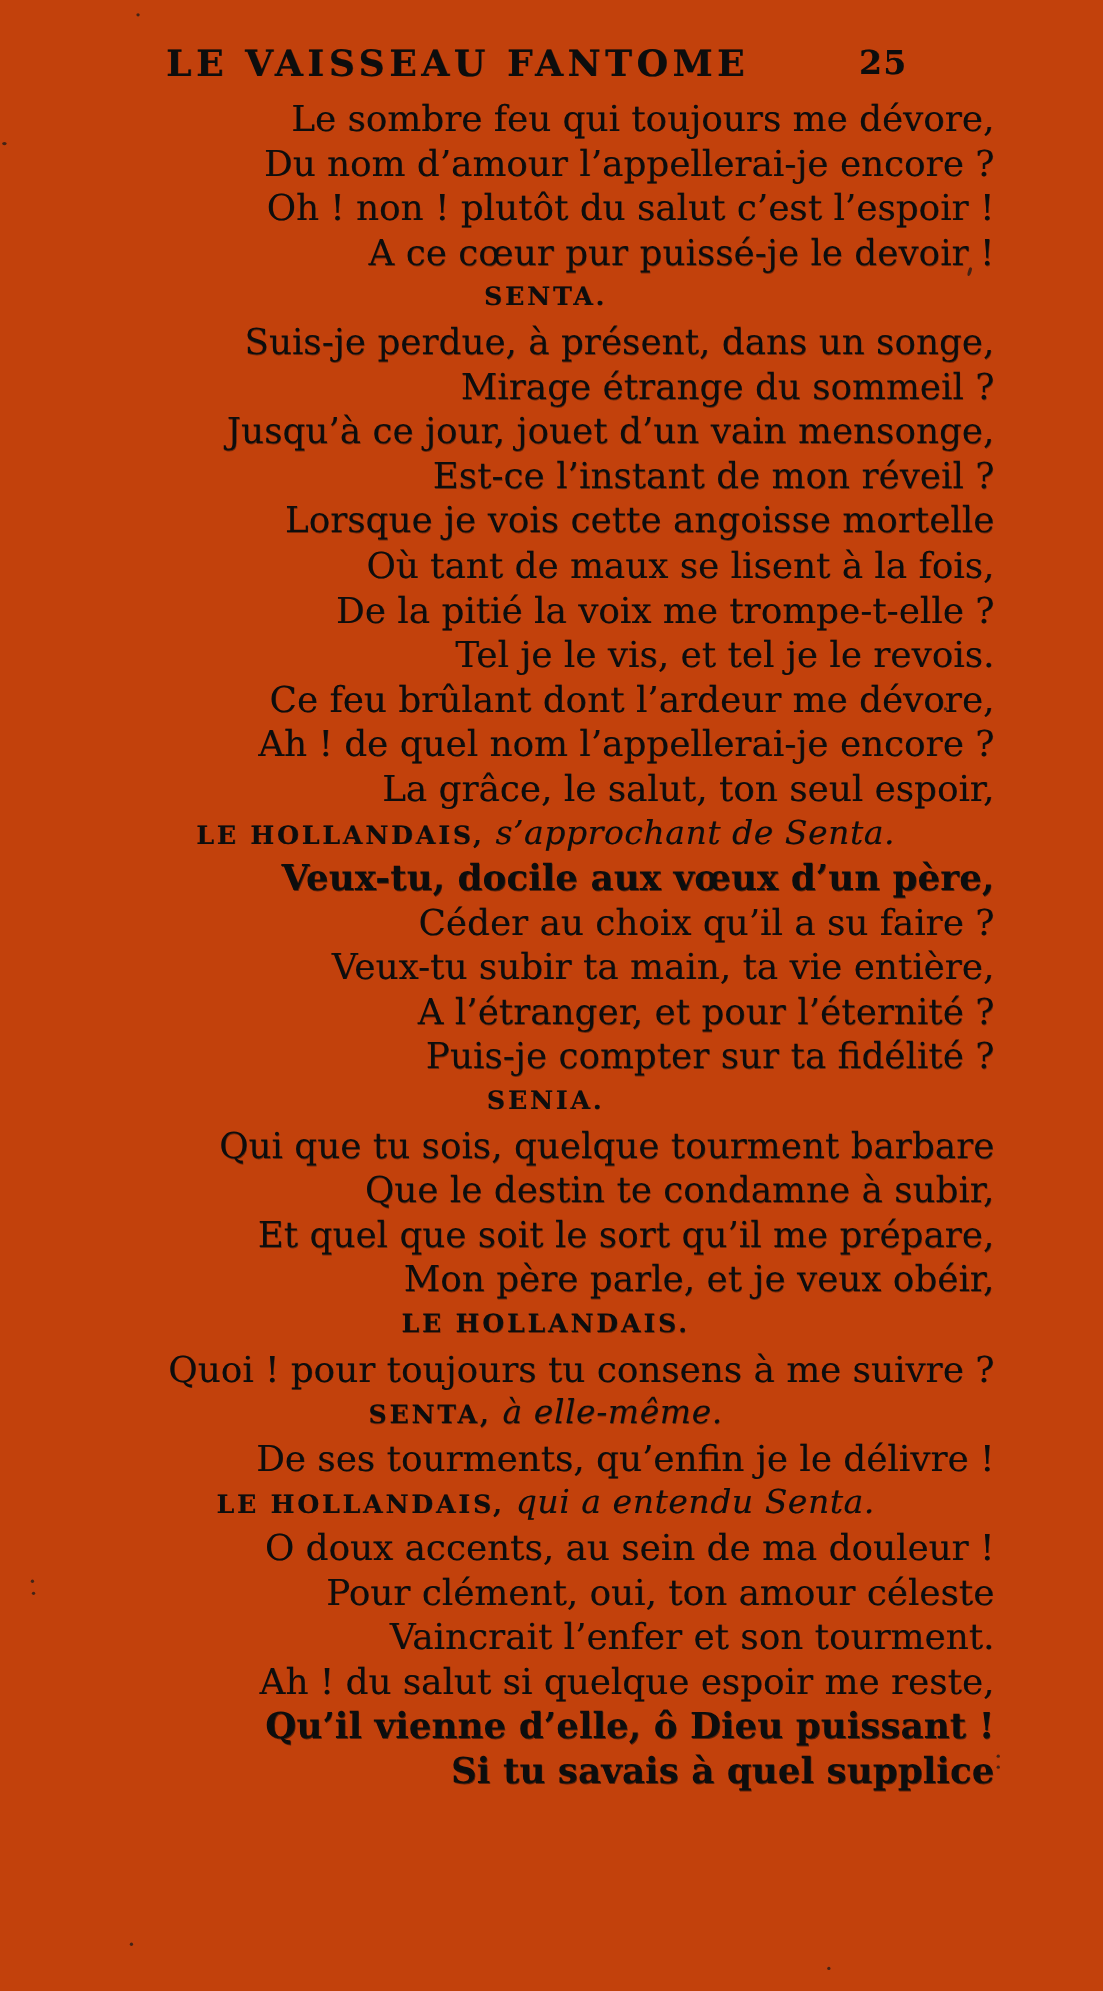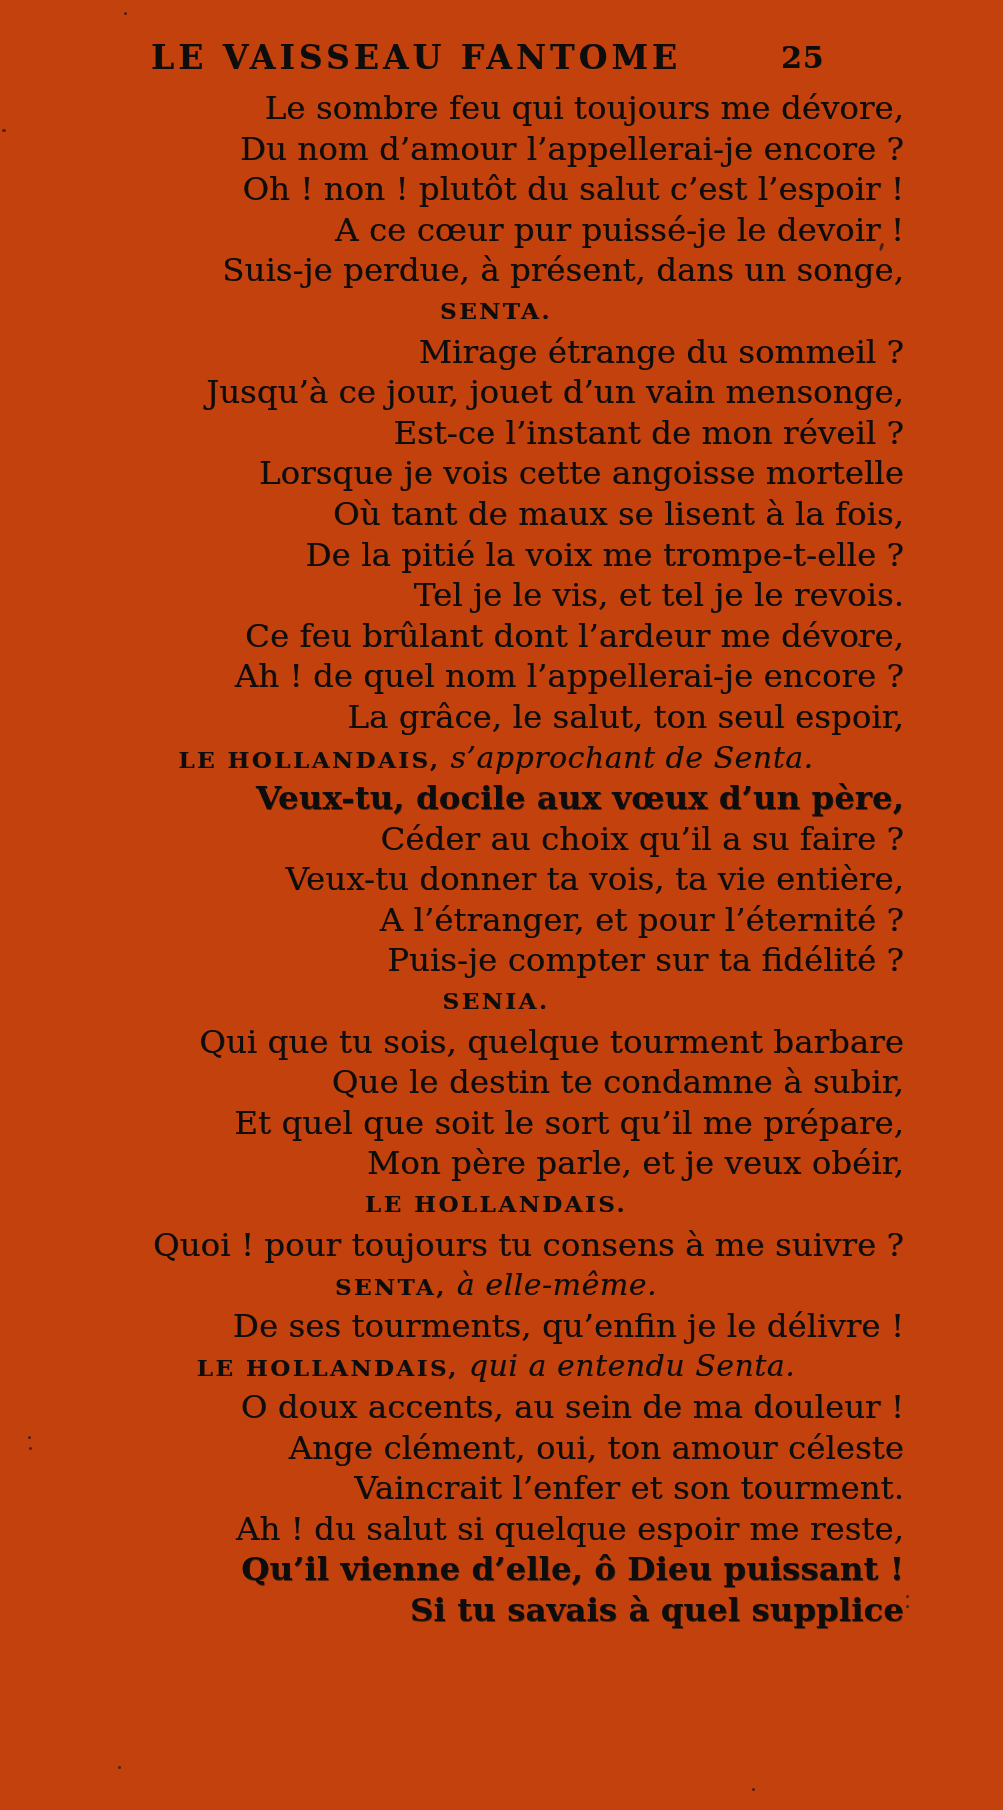--- a/index.html
+++ b/index.html
@@ -85,50 +85,50 @@
 
   <div class="running-title">LE VAISSEAU FANTOME</div>
 
   <div class="page-number">25</div>
 
   <div class="text-block">
       <div class="row verse">Le sombre feu qui toujours me dévore,</div>
       <div class="row verse">Du nom d’amour l’appellerai-je encore ?</div>
       <div class="row verse">Oh ! non ! plutôt du salut c’est l’espoir !</div>
       <div class="row verse">A ce cœur pur puissé-je le devoir !</div>
+      <div class="row speaker"><span class="sp-name">SENTA.</span></div>
       <div class="row verse">Suis-je perdue, à présent, dans un songe,</div>
-      <div class="row speaker"><span class="sp-name">SENTA.</span></div>
       <div class="row verse indent-1">Mirage étrange du sommeil ?</div>
       <div class="row verse">Jusqu’à ce jour, jouet d’un vain mensonge,</div>
       <div class="row verse indent-1">Est-ce l’instant de mon réveil ?</div>
       <div class="row verse">Lorsque je vois cette angoisse mortelle</div>
       <div class="row verse">Où tant de maux se lisent à la fois,</div>
       <div class="row verse">De la pitié la voix me trompe-t-elle ?</div>
       <div class="row verse">Tel je le vis, et tel je le revois.</div>
       <div class="row verse">Ce feu brûlant dont l’ardeur me dévore,</div>
       <div class="row verse">Ah ! de quel nom l’appellerai-je encore ?</div>
       <div class="row verse">La grâce, le salut, ton seul espoir,</div>
       <div class="row speaker"><span class="sp-name">LE HOLLANDAIS,</span><span class="sp-dir"> s’approchant de Senta.</span></div>
       <div class="row verse bold">Veux-tu, docile aux vœux d’un père,</div>
       <div class="row verse">Céder au choix qu’il a su faire ?</div>
-      <div class="row verse">Veux-tu donner ta vois, ta vie entière,</div>
+      <div class="row verse">Veux-tu subir ta main, ta vie entière,</div>
       <div class="row verse">A l’étranger, et pour l’éternité ?</div>
       <div class="row verse">Puis-je compter sur ta fidélité ?</div>
       <div class="row speaker"><span class="sp-name">SENIA.</span></div>
       <div class="row verse">Qui que tu sois, quelque tourment barbare</div>
       <div class="row verse">Que le destin te condamne à subir,</div>
       <div class="row verse">Et quel que soit le sort qu’il me prépare,</div>
       <div class="row verse">Mon père parle, et je veux obéir,</div>
       <div class="row speaker"><span class="sp-name">LE HOLLANDAIS.</span></div>
       <div class="row verse">Quoi ! pour toujours tu consens à me suivre ?</div>
       <div class="row speaker"><span class="sp-name">SENTA,</span><span class="sp-dir"> à elle-même.</span></div>
       <div class="row verse">De ses tourments, qu’enfin je le délivre !</div>
       <div class="row speaker"><span class="sp-name">LE HOLLANDAIS,</span><span class="sp-dir"> qui a entendu Senta.</span></div>
       <div class="row verse">O doux accents, au sein de ma douleur !</div>
-      <div class="row verse">Ange clément, oui, ton amour céleste</div>
+      <div class="row verse">Pour clément, oui, ton amour céleste</div>
       <div class="row verse indent-2">Vaincrait l’enfer et son tourment.</div>
       <div class="row verse">Ah ! du salut si quelque espoir me reste,</div>
       <div class="row verse indent-2 bold">Qu’il vienne d’elle, ô Dieu puissant !</div>
       <div class="row verse indent-2 bold">Si tu savais à quel supplice</div>
     </div>
 
   <span class="speck" style="left:124px; top:12px;  width:3px; height:3px;"></span>
   <span class="speck" style="left:2px;   top:129px; width:4px; height:3px;"></span>
   <span class="speck" style="left:880px; top:243px; width:3px; height:8px; border-radius:40% 40% 60% 60%; transform:rotate(18deg);"></span>
   <span class="speck" style="left:858px; top:643px; width:3px; height:3px;"></span>

